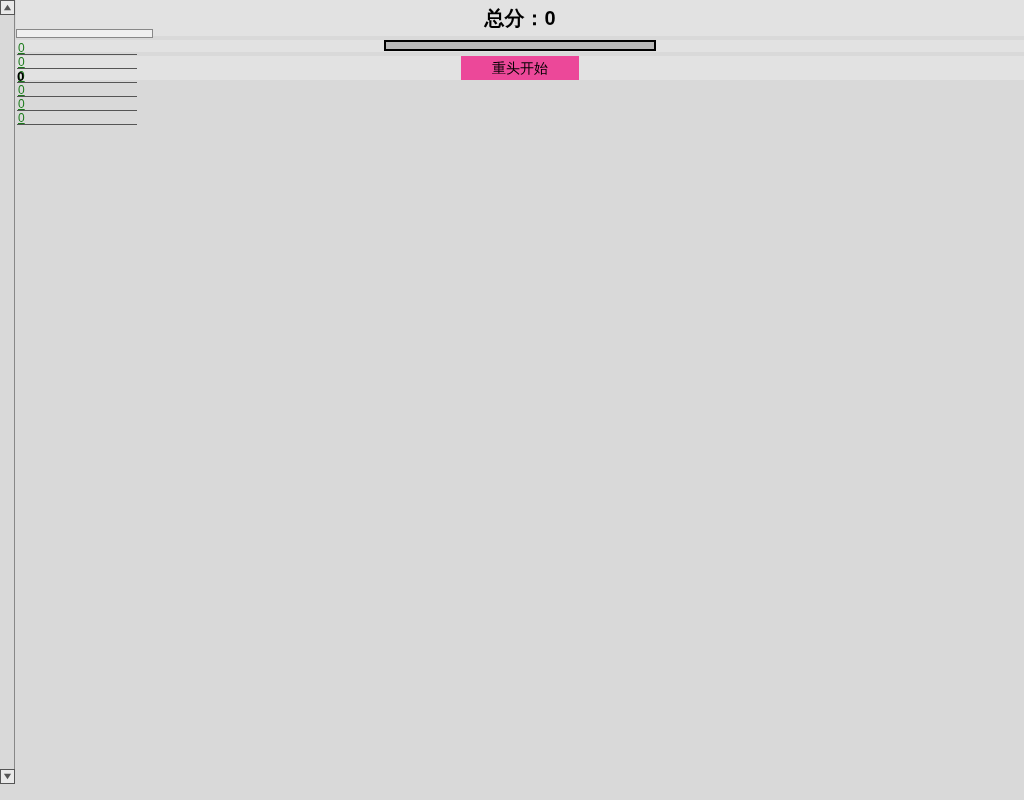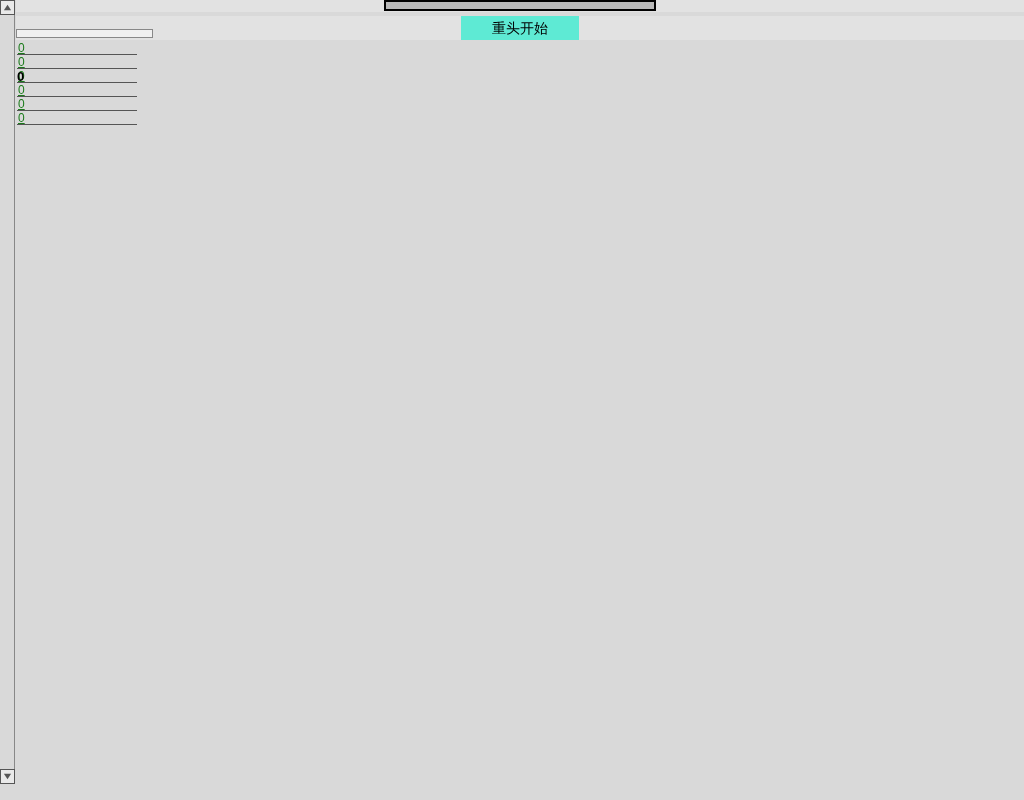--- a/index.html
+++ b/index.html
@@ -70,21 +70,21 @@
     height: 24px;
     position: relative;
     background: #e2e2e2;
   }
   .restart-btn {
     position: absolute;
     left: 50%; top: 0;
     transform: translateX(-50%);
     width: 118px; height: 24px;
     line-height: 24px;
-    background: #5eead4;
+    background: #ec4899;
     color: #000;
     font-size: 14px;
     text-align: center;
     cursor: pointer;
   }
 
   .image-frame {
     position: absolute;
     left: 16px; top: 29px;
     width: 137px; height: 9px;
@@ -128,20 +128,23 @@
   </div>
   <div class="scroll-arrow arrow-down">
     <svg viewBox="0 0 10 10">
         <polygon points="1,2 9,2 5,8" fill="#555"></polygon>
       </svg>
   </div>
 </div>
 
 <div class="content">
 
+  <div class="row score-row">
+    <span>总分：</span><span>0</span>
+  </div>
 
   <div class="row bar-row">
     <div class="progress-outer"></div>
   </div>
 
   <div class="row btn-row">
     <div class="restart-btn">重头开始</div>
   </div>
 
 </div>

